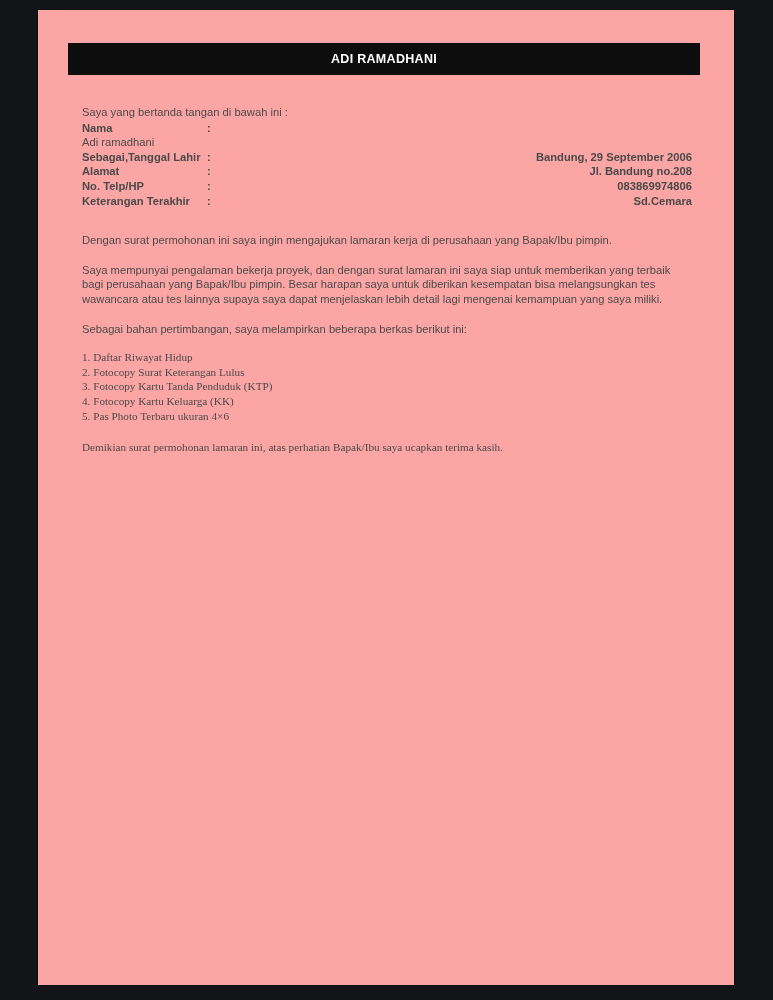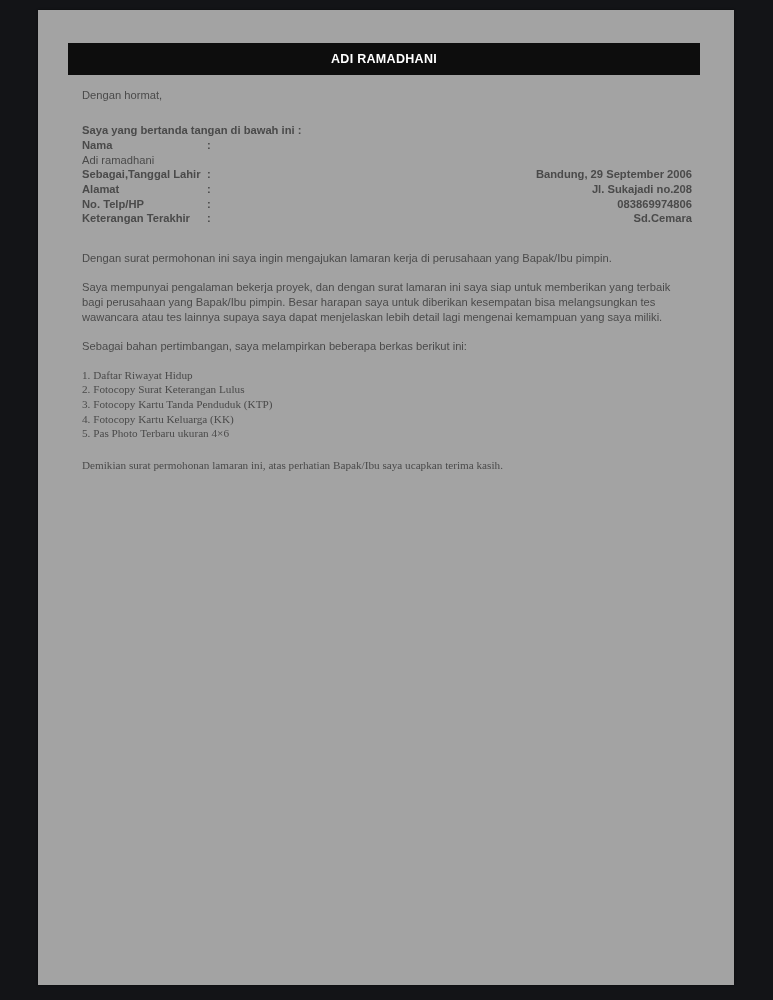--- a/index.html
+++ b/index.html
@@ -13,21 +13,21 @@
     font-family: "Liberation Sans", sans-serif;
     overflow: hidden;
   }
 
   .page {
     position: absolute;
     left: 38px;
     top: 10px;
     width: 696px;
     height: 975px;
-    background: #a3a3a3;
+    background: #fca5a5;
     box-shadow: 0 0 2px rgba(0,0,0,0.55);
     overflow: hidden;
   }
 
   .title-bar {
     position: absolute;
     left: 30px;
     top: 33px;
     width: 632px;
     height: 32px;
@@ -52,22 +52,21 @@
     color: #4a4a4a;
     font-size: 11.2px;
     line-height: 14.6px;
   }
 
   .salutation {
     margin: 0 0 20px 0;
   }
 
   .intro-line {
-    margin: 0 0 1px 0;
-    font-weight: bold;
+    margin: 17px 0 1px 0;
   }
 
   .details {
     margin: 0 0 25px 0;
   }
   .detail-row {
     display: flex;
     line-height: 14.6px;
     font-weight: bold;
   }
@@ -117,21 +116,20 @@
 <body>
 
 <div class="page">
 
   <div class="title-bar">
     <span class="title-text">ADI RAMADHANI</span>
   </div>
 
   <div class="content">
 
-    <div class="salutation">Dengan hormat,</div>
 
     <div class="intro-line">Saya yang bertanda tangan di bawah ini :</div>
 
     <div class="details">
 
       <div class="detail-row">
         <span class="detail-label">Nama</span>
         <span class="detail-sep">:</span>
         <span class="detail-value"></span>
       </div>
@@ -140,21 +138,21 @@
 
       <div class="detail-row">
         <span class="detail-label">Sebagai,Tanggal Lahir</span>
         <span class="detail-sep">:</span>
         <span class="detail-value">Bandung, 29 September 2006</span>
       </div>
 
       <div class="detail-row">
         <span class="detail-label">Alamat</span>
         <span class="detail-sep">:</span>
-        <span class="detail-value">Jl. Sukajadi no.208</span>
+        <span class="detail-value">Jl. Bandung no.208</span>
       </div>
 
       <div class="detail-row">
         <span class="detail-label">No. Telp/HP</span>
         <span class="detail-sep">:</span>
         <span class="detail-value">083869974806</span>
       </div>
 
       <div class="detail-row">
         <span class="detail-label">Keterangan Terakhir</span>

